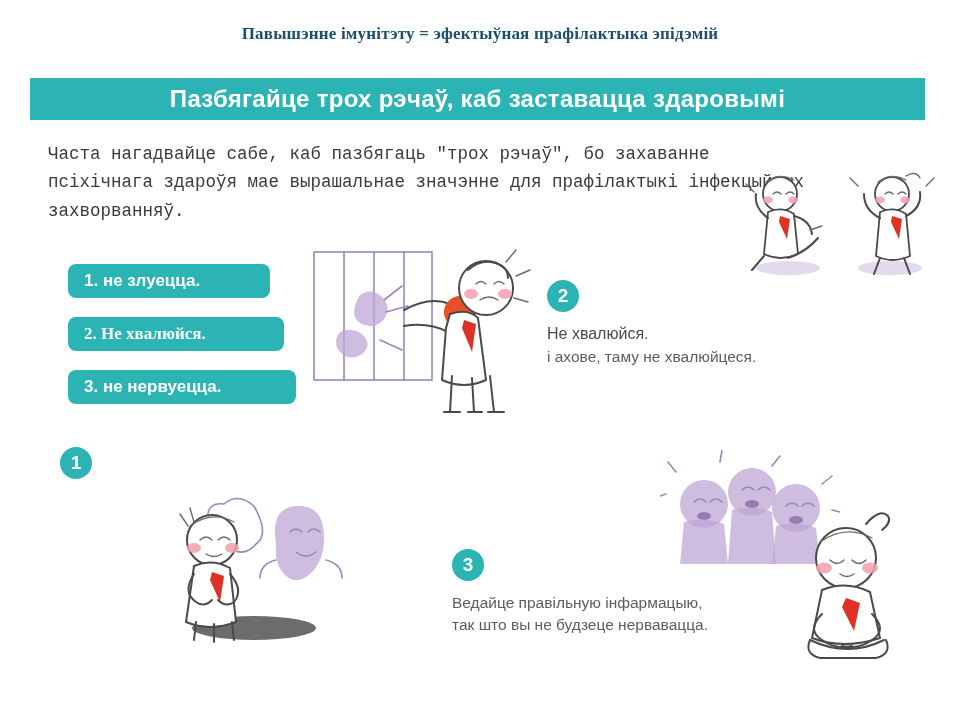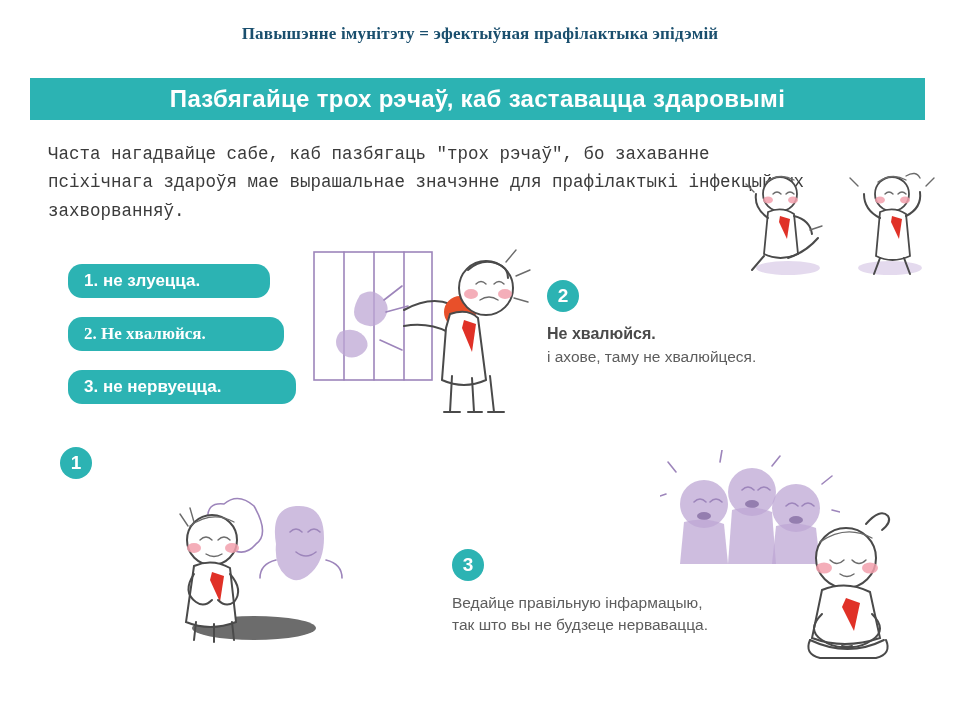--- a/index.html
+++ b/index.html
@@ -61,21 +61,21 @@
     font-family: Liberation Mono, monospace;
   }
 
   
   .pill {
     position: absolute;
     background: #2cb3b3;
     color: #ffffff;
     font-size: 17px;
     font-weight: bold;
-    border-radius: 14px;
+    border-radius: 8px;
     padding: 0 16px;
     height: 34px;
     line-height: 34px;
     white-space: nowrap;
     box-sizing: border-box;
   }
   .pill-1 { left: 68px; top: 264px; width: 202px; }
   .pill-2 { left: 68px; top: 317px; width: 216px; font-family: Liberation Serif, serif; }
   .pill-3 { left: 68px; top: 370px; width: 228px; }
 
@@ -93,21 +93,21 @@
     line-height: 32px;
   }
   .circle-1 { left: 60px; top: 447px; }
   .circle-2 { left: 547px; top: 280px; }
   .circle-3 { left: 452px; top: 549px; }
 
   
   .caption { position: absolute; color: #555555; }
   .caption .cap-head {
     font-size: 16px;
-    font-weight: bold;
+    font-weight: normal;
     color: #4a4a4a;
     margin-bottom: 3px;
     white-space: nowrap;
   }
   .caption .cap-line {
     font-size: 15.5px;
     color: #5d5d5d;
     line-height: 1.45;
     white-space: nowrap;
   }

